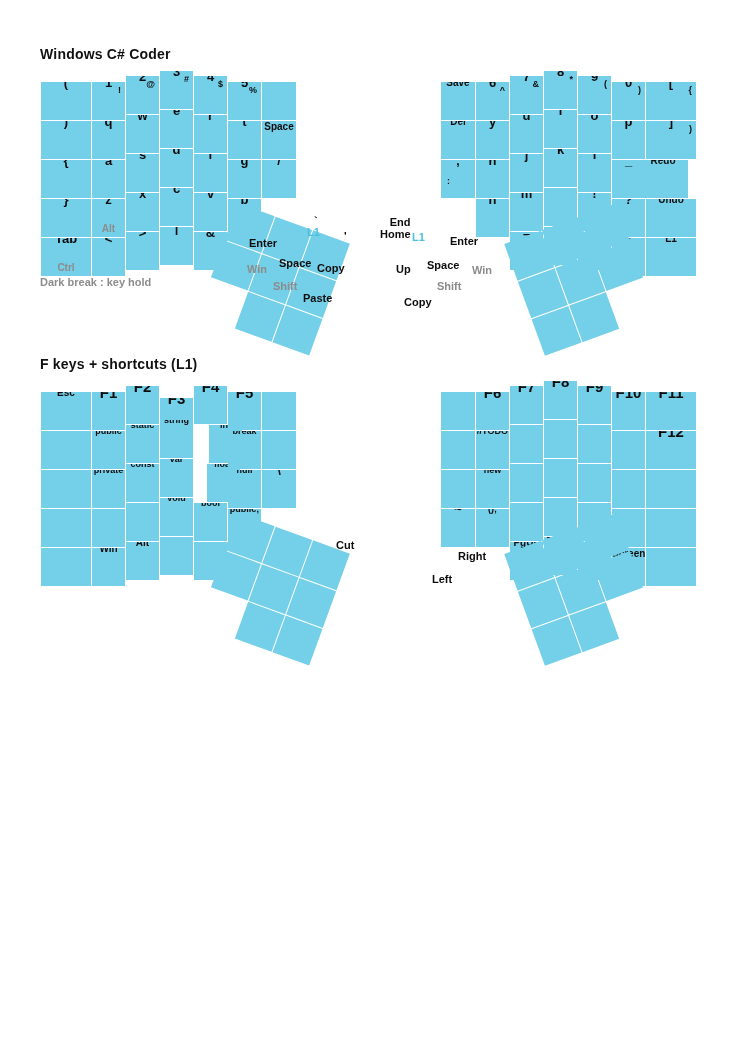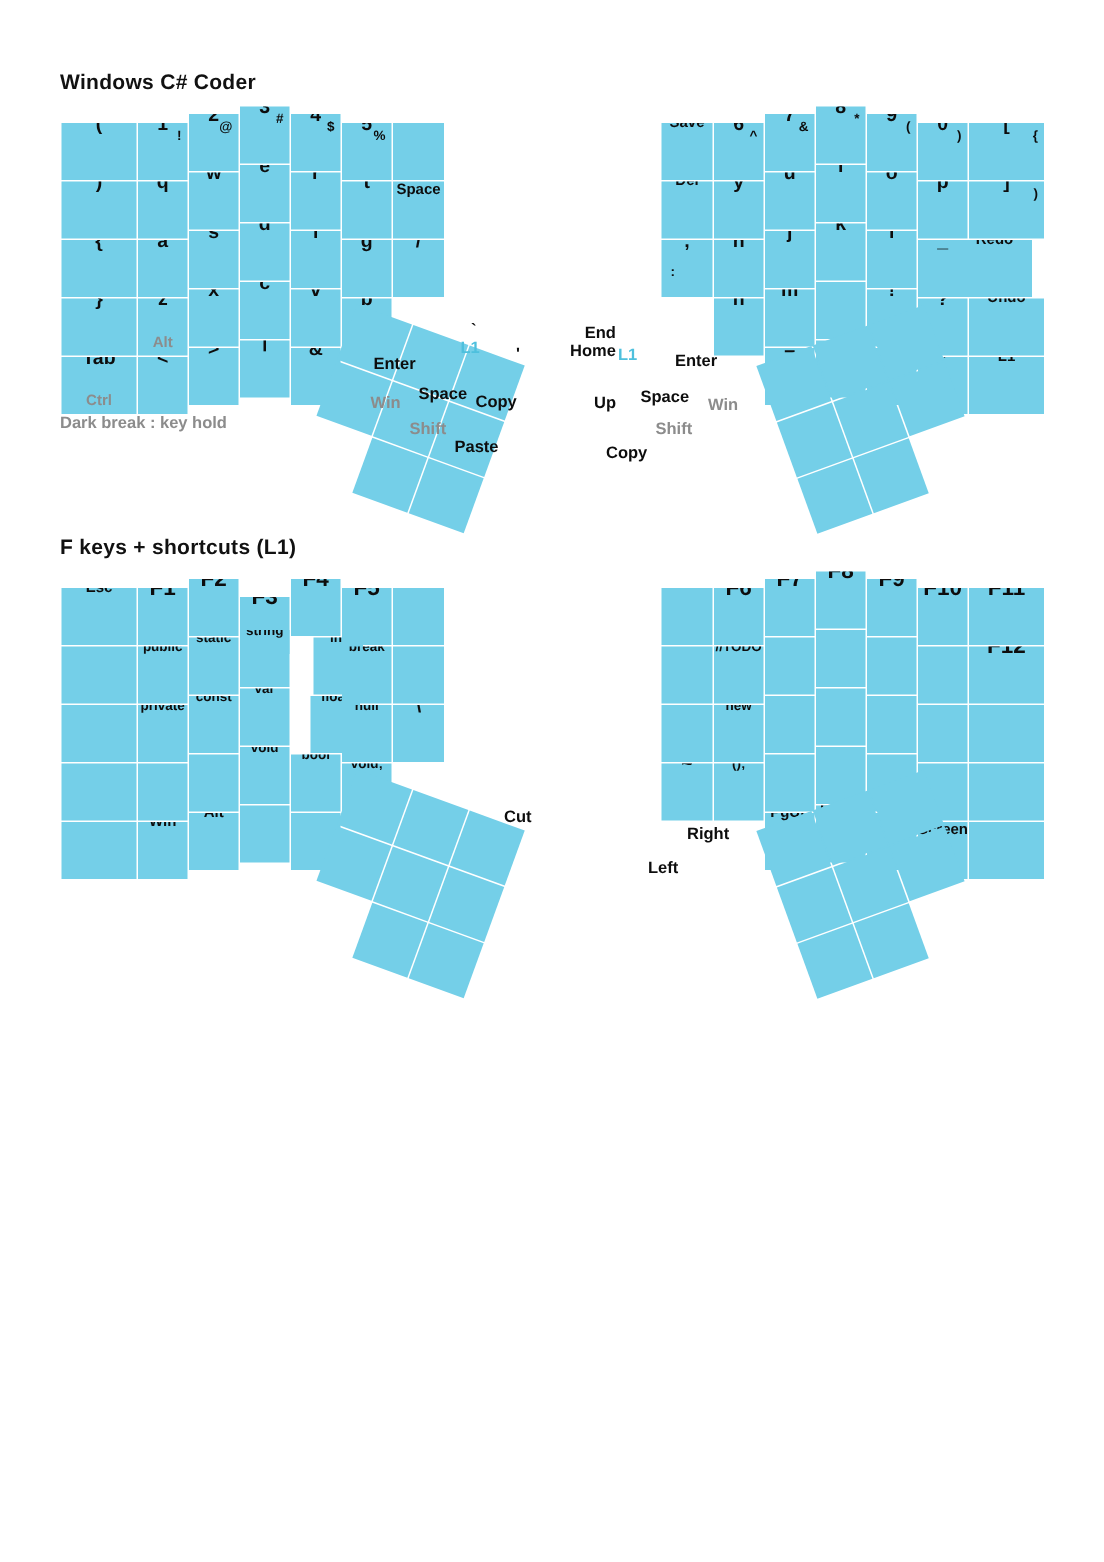--- a/index.html
+++ b/index.html
@@ -455,21 +455,21 @@
   <div class="key" style="left:228px; top:4px; width:33px; height:38px;">
     <div class="main big">F5</div>
   </div>
   <div class="key" style="left:228px; top:43px; width:33px; height:38px;">
     <div class="main tiny">break</div>
   </div>
   <div class="key" style="left:228px; top:82px; width:33px; height:38px;">
     <div class="main tiny">null</div>
   </div>
   <div class="key" style="left:228px; top:121px; width:33px; height:38px;">
-    <div class="main tiny">void;</div>
+    <div class="main tiny">public;</div>
   </div>
 
   <div class="key" style="left:262px; top:4px; width:34px; height:38px;">
     <div class="main">`</div>
   </div>
   <div class="key" style="left:262px; top:43px; width:34px; height:38px;">
     <div class="main"></div>
   </div>
   <div class="key" style="left:262px; top:82px; width:34px; height:38px;">
     <div class="main">\</div>

